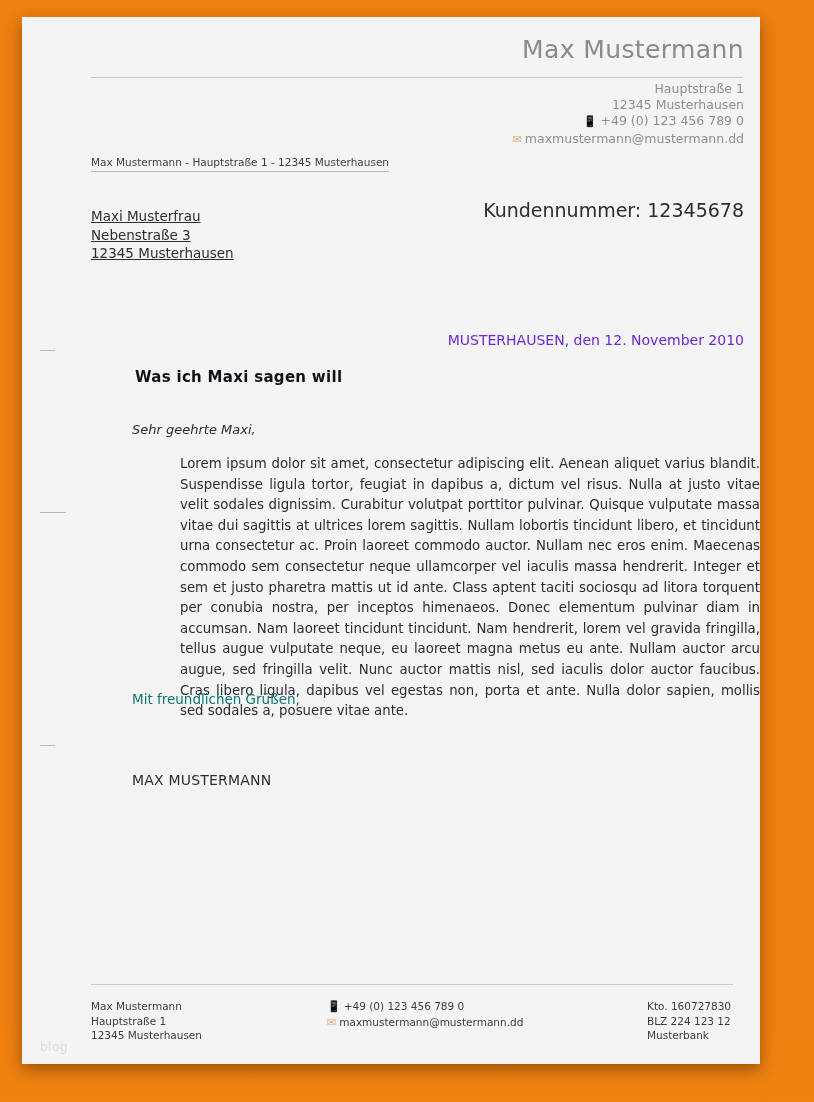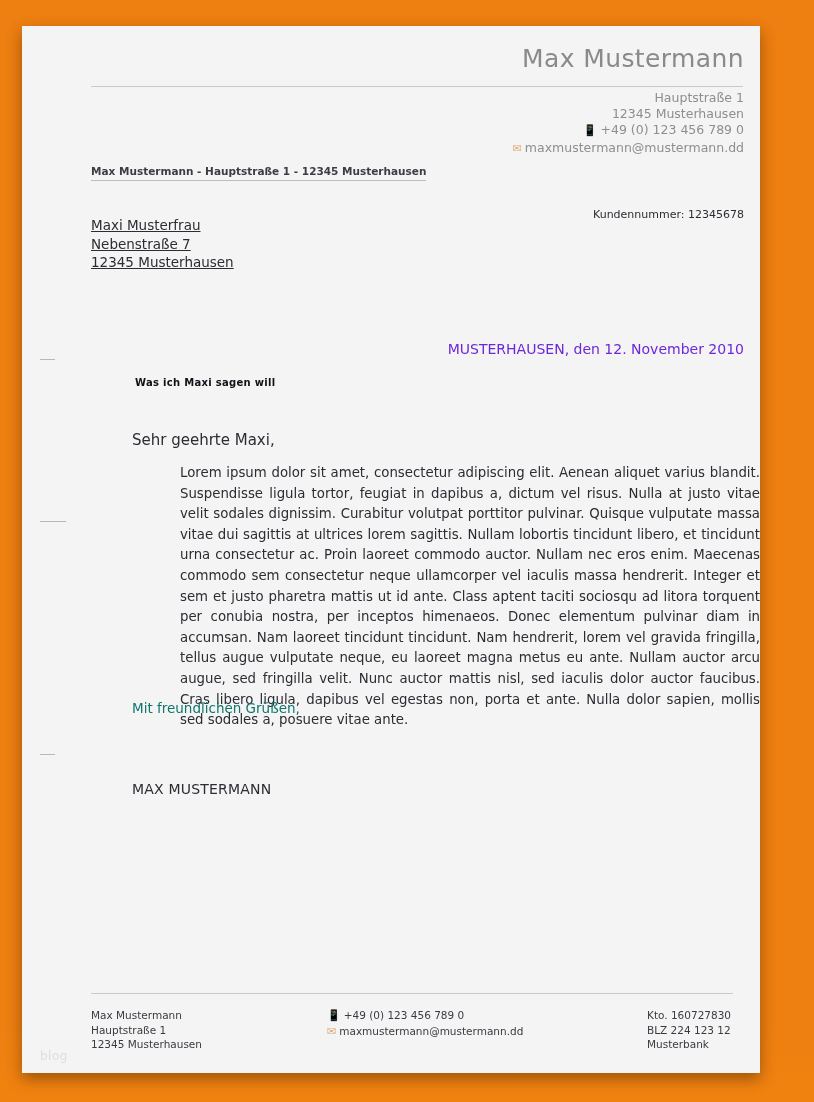--- a/index.html
+++ b/index.html
@@ -19,21 +19,21 @@
     position: relative;
     width: 814px;
     height: 1102px;
     background: linear-gradient(180deg, #EE7F11 0%, #EE7F11 93%, #F0830F 100%);
     box-sizing: border-box;
   }
 
   #page {
     position: absolute;
     left: 22px;
-    top: 26px;
+    top: 17px;
     width: 738px;
     height: 1047px;
     background: #F4F4F4;
     box-shadow: 0 6px 14px rgba(60, 26, 0, 0.45);
     box-sizing: border-box;
     overflow: hidden;
   }
 
   
   .fold-mark {
@@ -96,73 +96,73 @@
   
   #sender-line {
     position: absolute;
     left: 69px;
     top: 139px;
     font-size: 10.5px;
     color: #3c3c44;
     white-space: nowrap;
     padding-bottom: 3px;
     border-bottom: 1px solid #bdbdbd;
-    font-weight: bold;
   }
 
   
   #recipient {
     position: absolute;
     left: 69px;
     top: 190px;
     font-size: 13.5px;
     line-height: 18.5px;
     color: #2c2c33;
   }
   #recipient .line { display: block; text-decoration: underline; }
 
   
   #customer-number {
     position: absolute;
     right: 48px;
     top: 182px;
-    font-size: 11px;
+    font-size: 19px;
     color: #2c2c33;
     white-space: nowrap;
   }
 
   
   #date-line {
     position: absolute;
     right: 48px;
     top: 315px;
     font-size: 14px;
     color: #6d28d9;
     white-space: nowrap;
   }
 
   
   #subject {
     position: absolute;
     left: 113px;
     top: 351px;
-    font-size: 10px;
+    font-size: 15px;
     font-weight: bold;
     color: #111118;
     letter-spacing: 0.3px;
     white-space: nowrap;
   }
 
   
   #salutation {
     position: absolute;
     left: 110px;
     top: 405px;
-    font-size: 15px;
-    color: #2c2c33;
+    font-size: 13px;
+    color: #2c2c33;
+    font-style: italic;
   }
 
   #body-text {
     position: absolute;
     left: 110px;
     top: 437px;
     width: 580px;
     font-size: 13.3px;
     line-height: 20.6px;
     color: #2c2c33;
@@ -247,21 +247,21 @@
         <span class="line">Hauptstraße 1</span>
         <span class="line">12345 Musterhausen</span>
         <span class="line"><span class="ico ico-phone">📱</span><span>+49 (0) 123 456 789 0</span></span>
         <span class="line"><span class="ico ico-mail">✉</span><span>maxmustermann@mustermann.dd</span></span>
       </div>
 
       <div id="sender-line">Max Mustermann - Hauptstraße 1 - 12345 Musterhausen</div>
 
       <div id="recipient">
         <span class="line">Maxi Musterfrau</span>
-        <span class="line">Nebenstraße 7</span>
+        <span class="line">Nebenstraße 3</span>
         <span class="line">12345 Musterhausen</span>
       </div>
 
       <div id="customer-number">Kundennummer: 12345678</div>
 
       <div id="date-line">MUSTERHAUSEN, den 12. November 2010</div>
 
       <div id="subject">Was ich Maxi sagen will</div>
 
       <div id="salutation">Sehr geehrte Maxi,</div>

